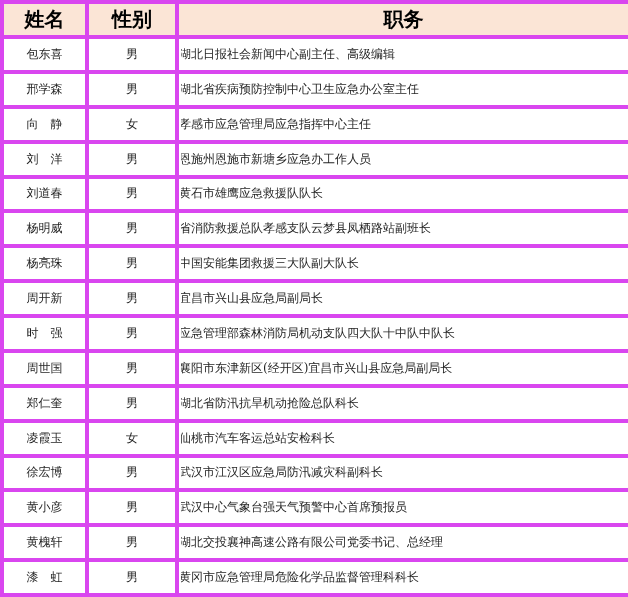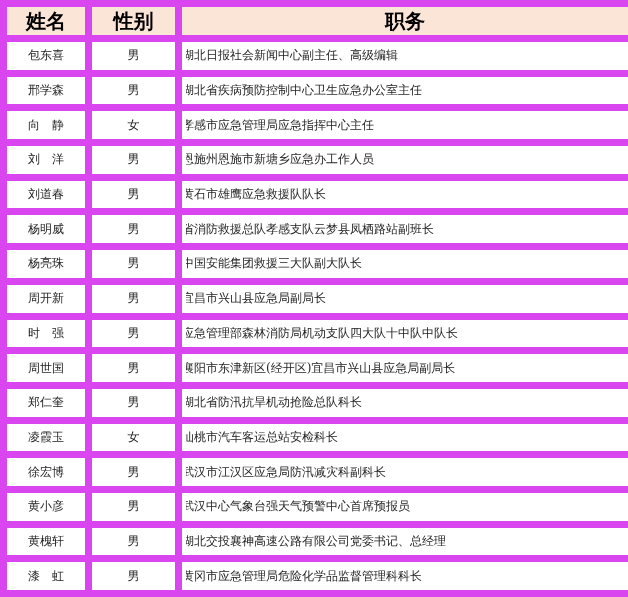--- a/index.html
+++ b/index.html
@@ -15,21 +15,21 @@
   }
   table.roster {
     width: 628px;
     height: 597px;
     border-collapse: collapse;
     table-layout: fixed;
     border: 2px solid #000000;
   }
   table.roster th,
   table.roster td {
-    border: 7px solid #d946ef;
+    border: 4px solid #d946ef;
     box-sizing: border-box;
     overflow: hidden;
     white-space: nowrap;
     padding: 0;
   }
   table.roster th {
     background: #FBE5D6;
     color: #000000;
     font-weight: bold;
     font-size: 20px;

